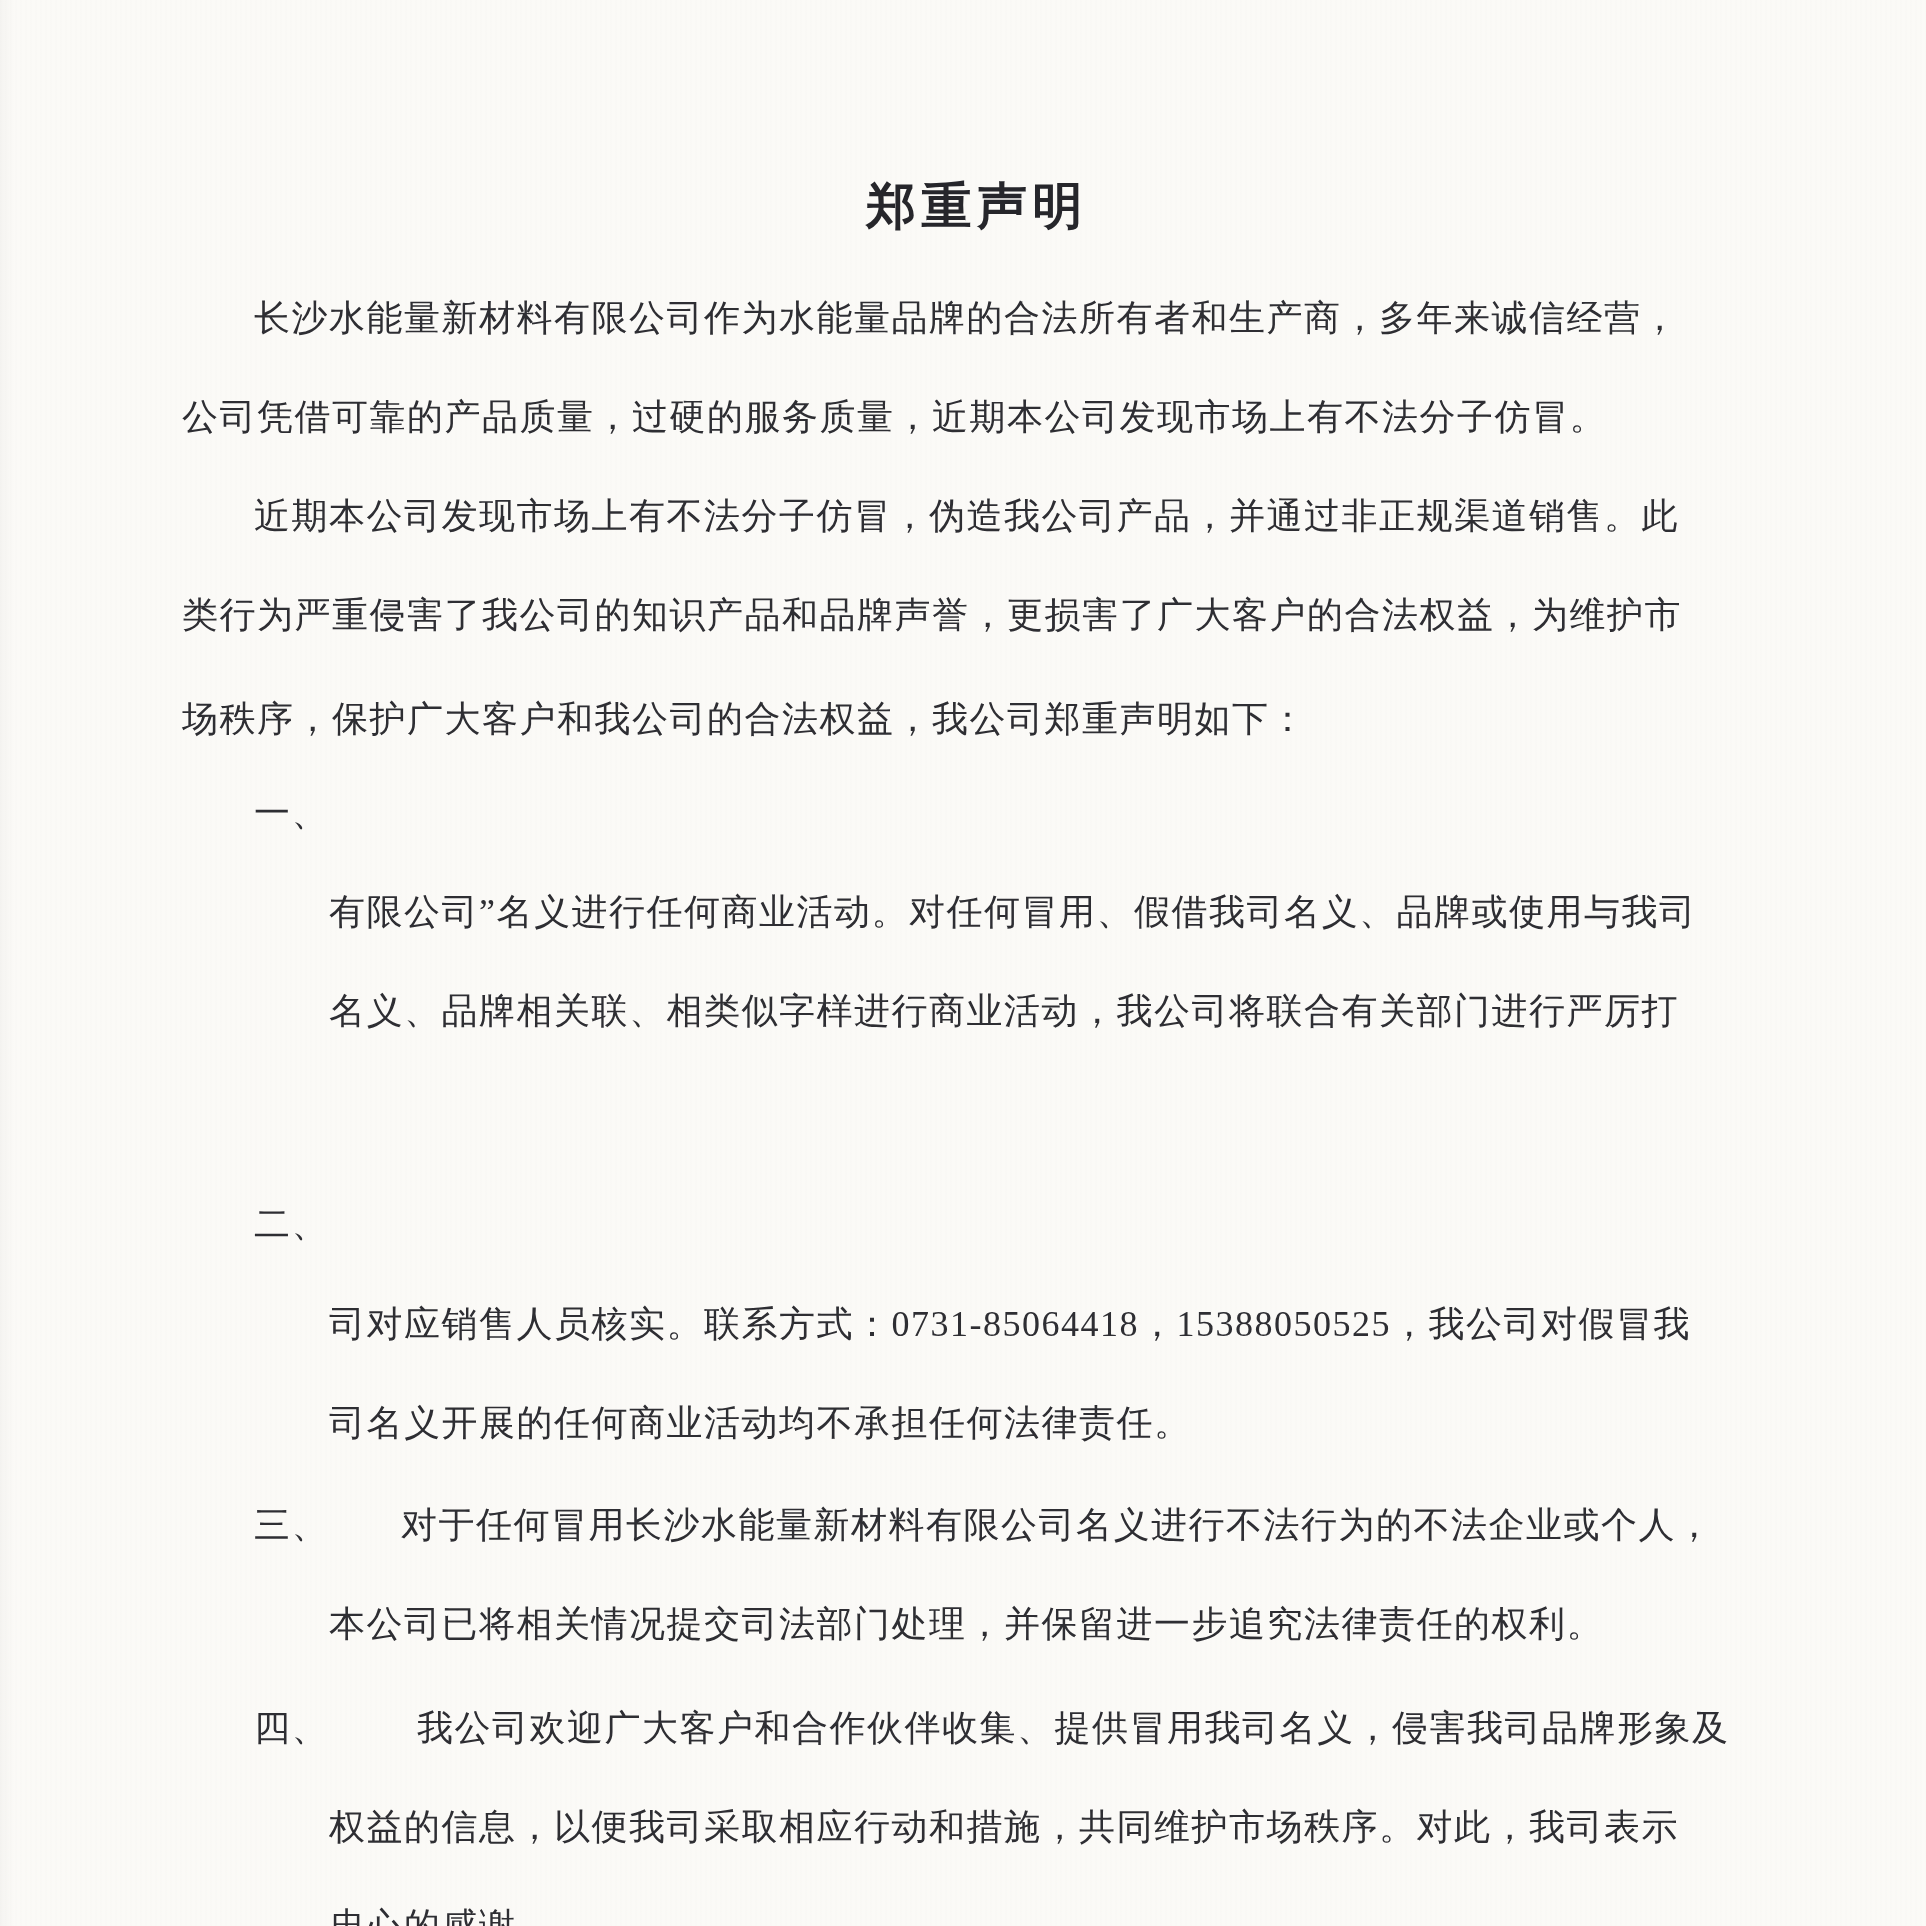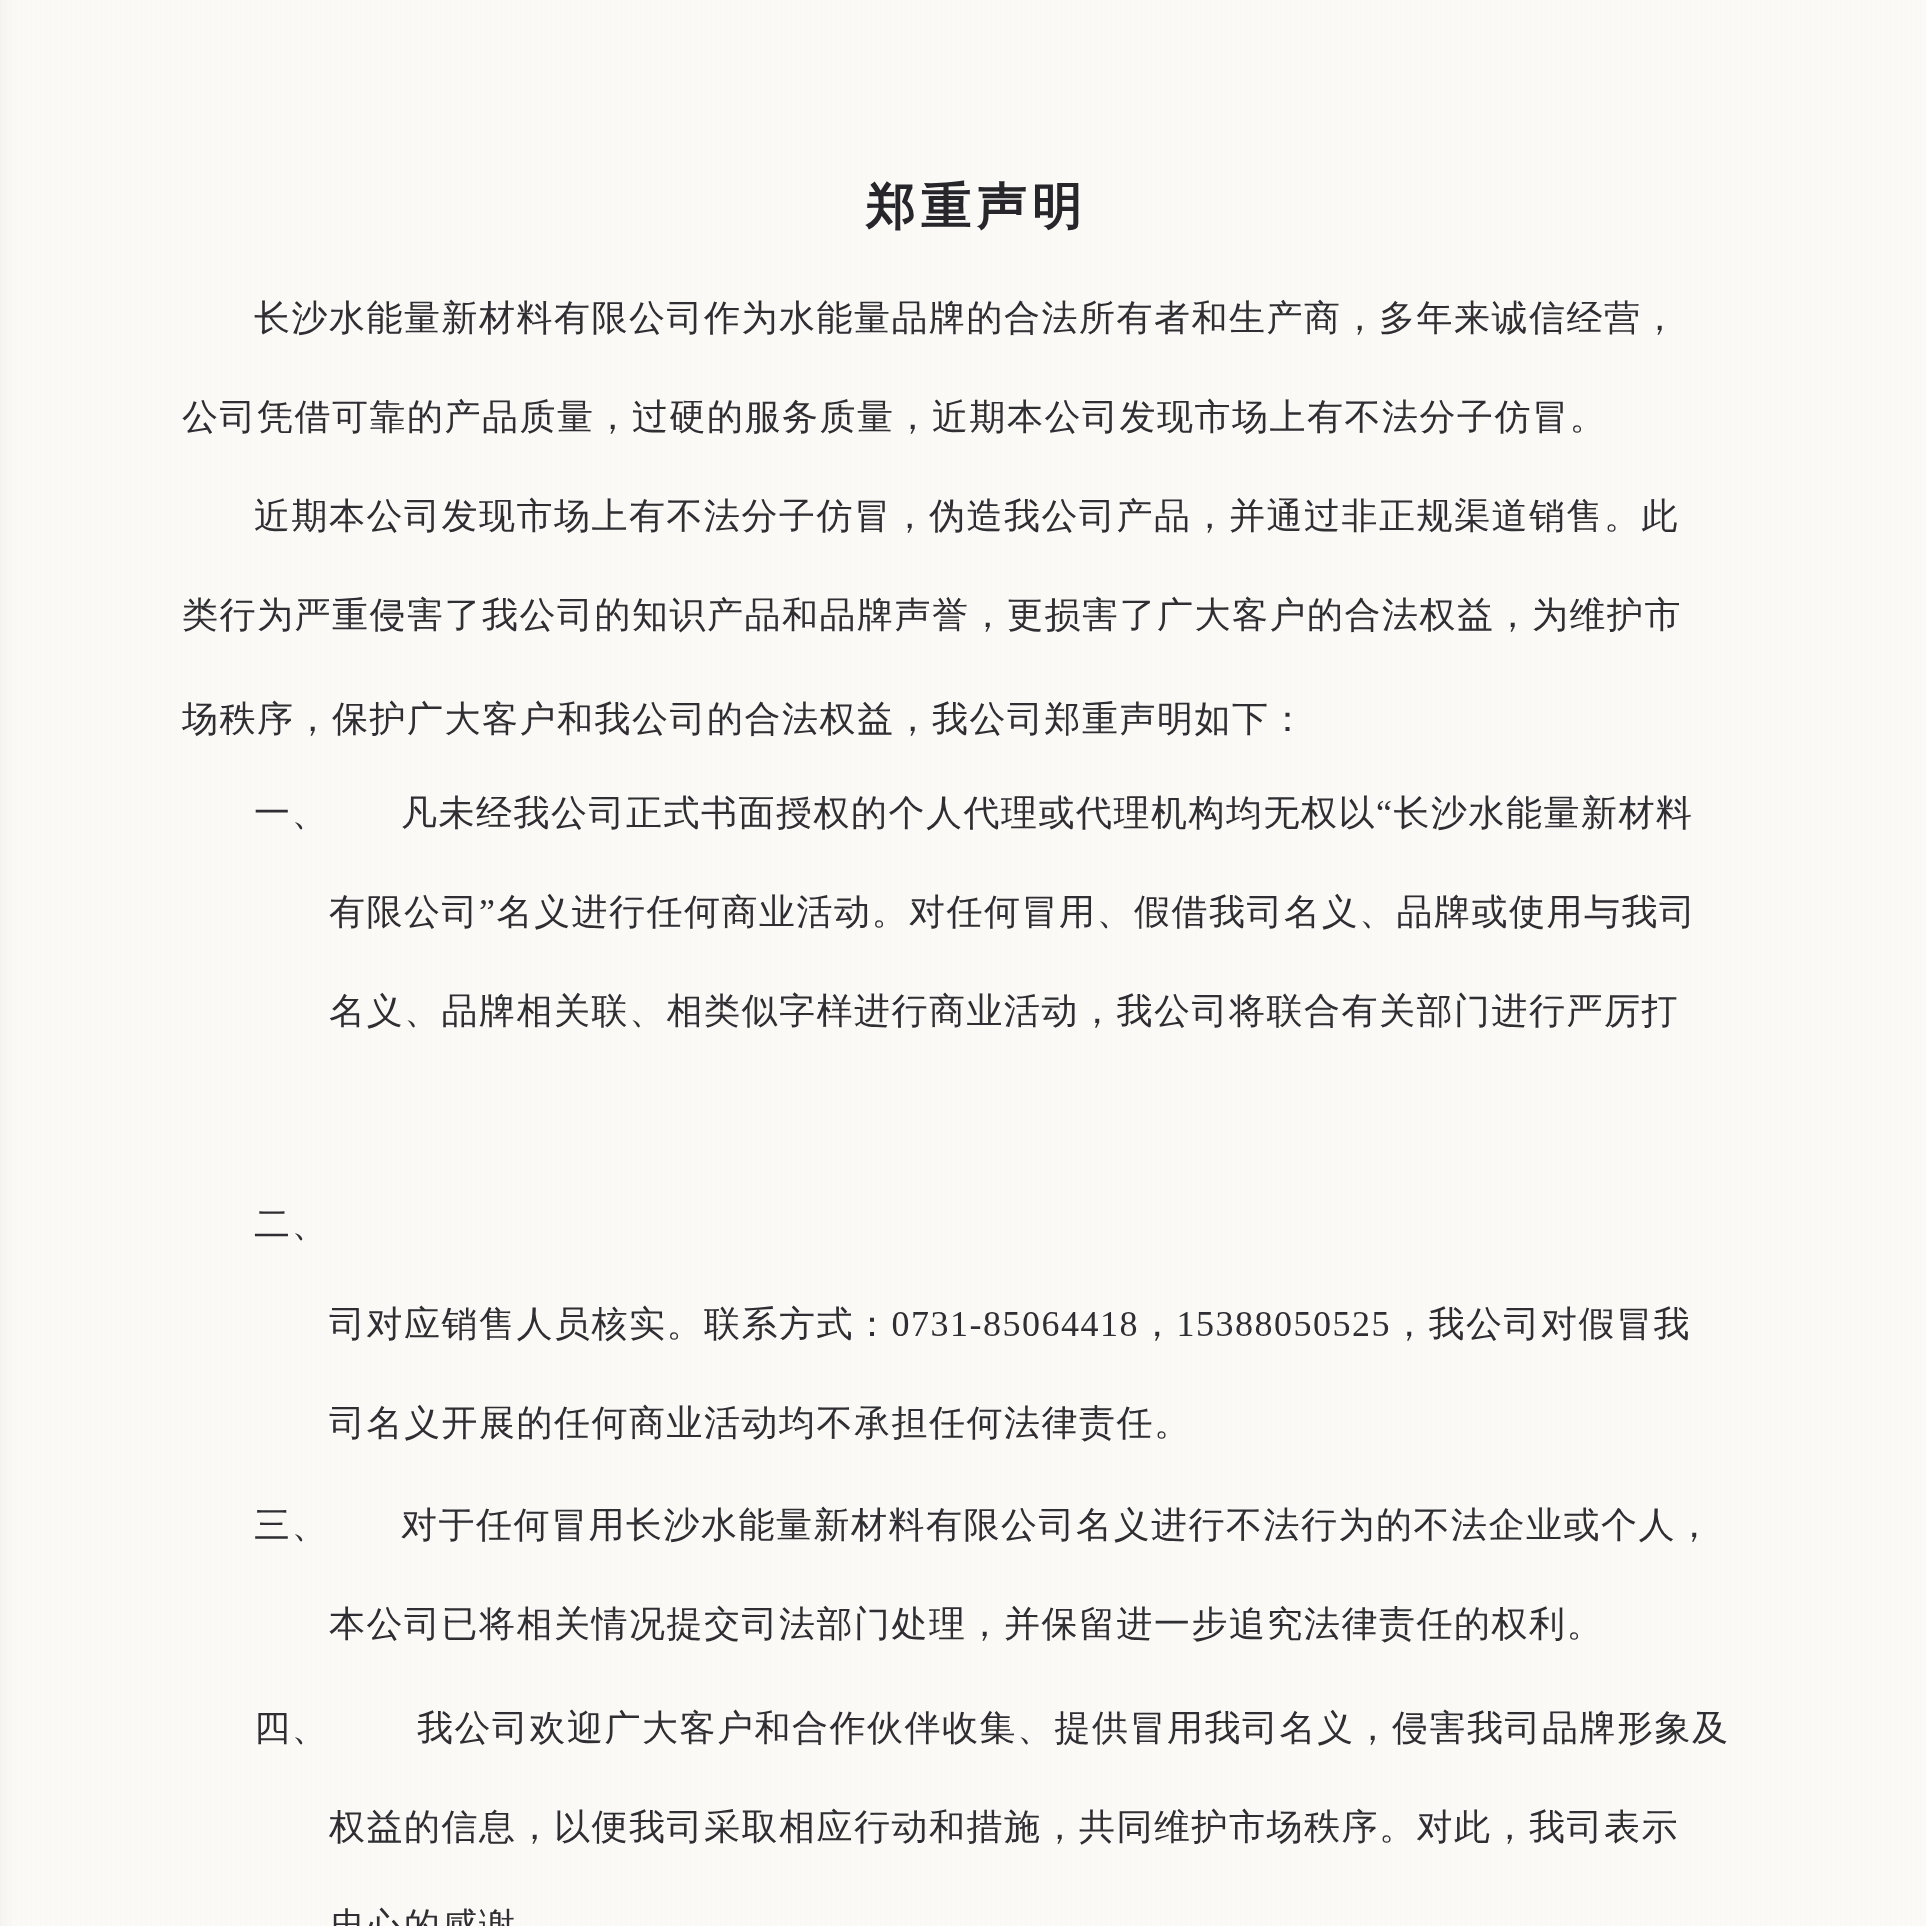--- a/index.html
+++ b/index.html
@@ -41,21 +41,20 @@
   <div class="title">郑重声明</div>
 
   <div class="ln" style="left:254px;top:289px;">长沙水能量新材料有限公司作为水能量品牌的合法所有者和生产商，多年来诚信经营，</div>
   <div class="ln" style="left:182px;top:388px;">公司凭借可靠的产品质量，过硬的服务质量，近期本公司发现市场上有不法分子仿冒。</div>
 
   <div class="ln" style="left:254px;top:487px;">近期本公司发现市场上有不法分子仿冒，伪造我公司产品，并通过非正规渠道销售。此</div>
   <div class="ln" style="left:182px;top:586px;">类行为严重侵害了我公司的知识产品和品牌声誉，更损害了广大客户的合法权益，为维护市</div>
   <div class="ln" style="left:182px;top:678px;margin-top:12px;">场秩序，保护广大客户和我公司的合法权益，我公司郑重声明如下：</div>
 
   <div class="ln marker" style="left:254px;top:784px;">一、</div>
-  <div class="ln" style="left:401px;top:784px;">凡未经我公司正式书面授权的个人代理或代理机构均无权以“长沙水能量新材料</div>
   <div class="ln" style="left:329px;top:883px;">有限公司”名义进行任何商业活动。对任何冒用、假借我司名义、品牌或使用与我司</div>
   <div class="ln" style="left:329px;top:982px;">名义、品牌相关联、相类似字样进行商业活动，我公司将联合有关部门进行严厉打</div>
 
   <div class="ln marker" style="left:254px;top:1195px;">二、</div>
   <div class="ln" style="left:329px;top:1295px;">司对应销售人员核实。联系方式：0731-85064418，15388050525，我公司对假冒我</div>
   <div class="ln" style="left:329px;top:1394px;">司名义开展的任何商业活动均不承担任何法律责任。</div>
 
   <div class="ln marker" style="left:254px;top:1496px;">三、</div>
   <div class="ln" style="left:401px;top:1496px;">对于任何冒用长沙水能量新材料有限公司名义进行不法行为的不法企业或个人，</div>
   <div class="ln" style="left:329px;top:1595px;">本公司已将相关情况提交司法部门处理，并保留进一步追究法律责任的权利。</div>

